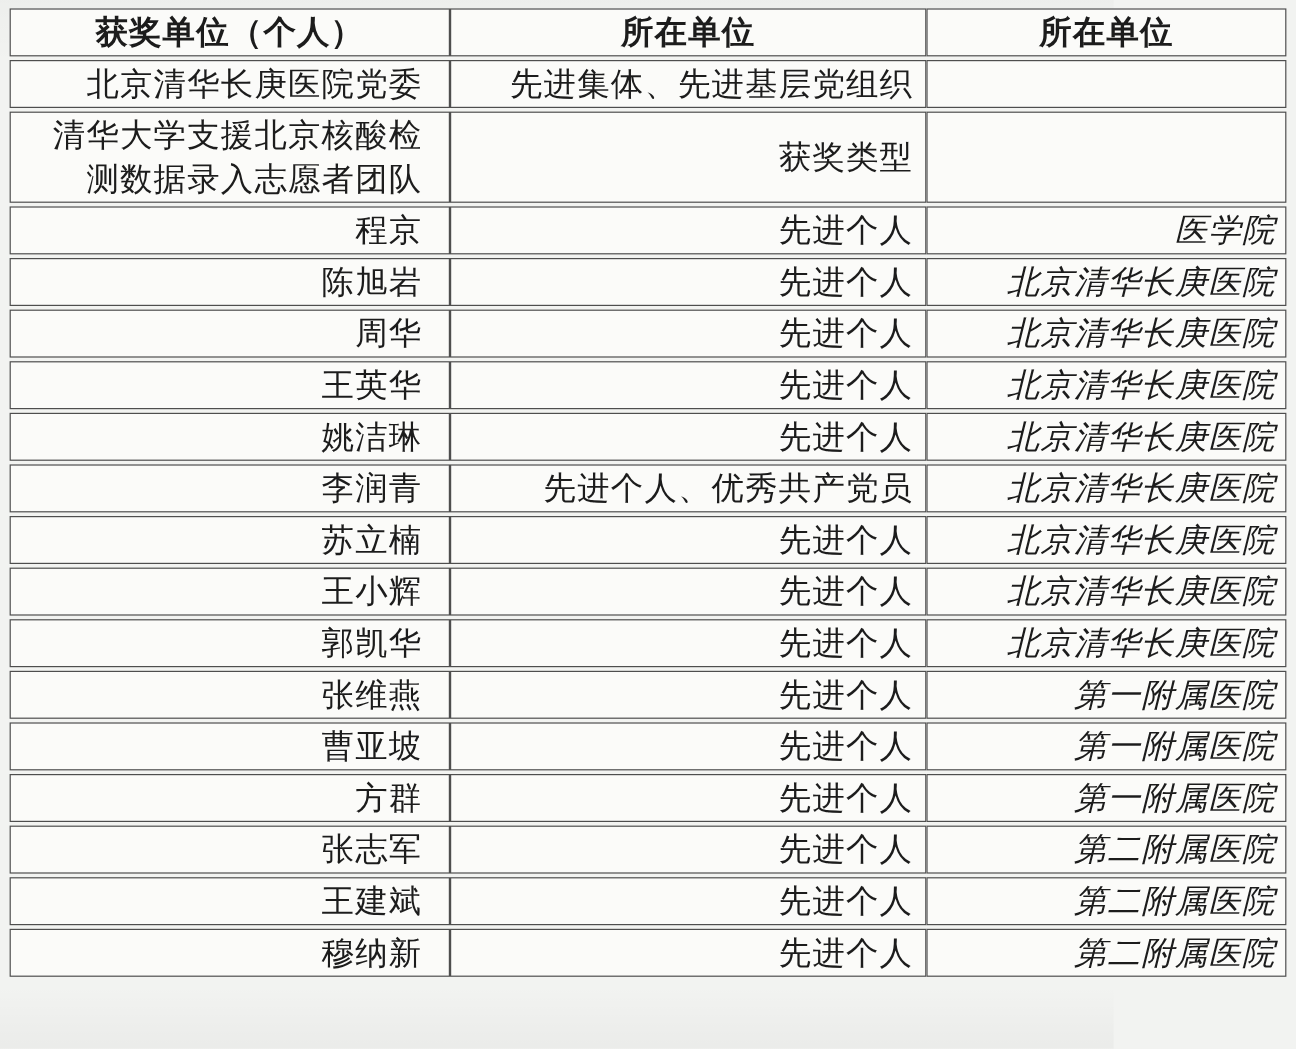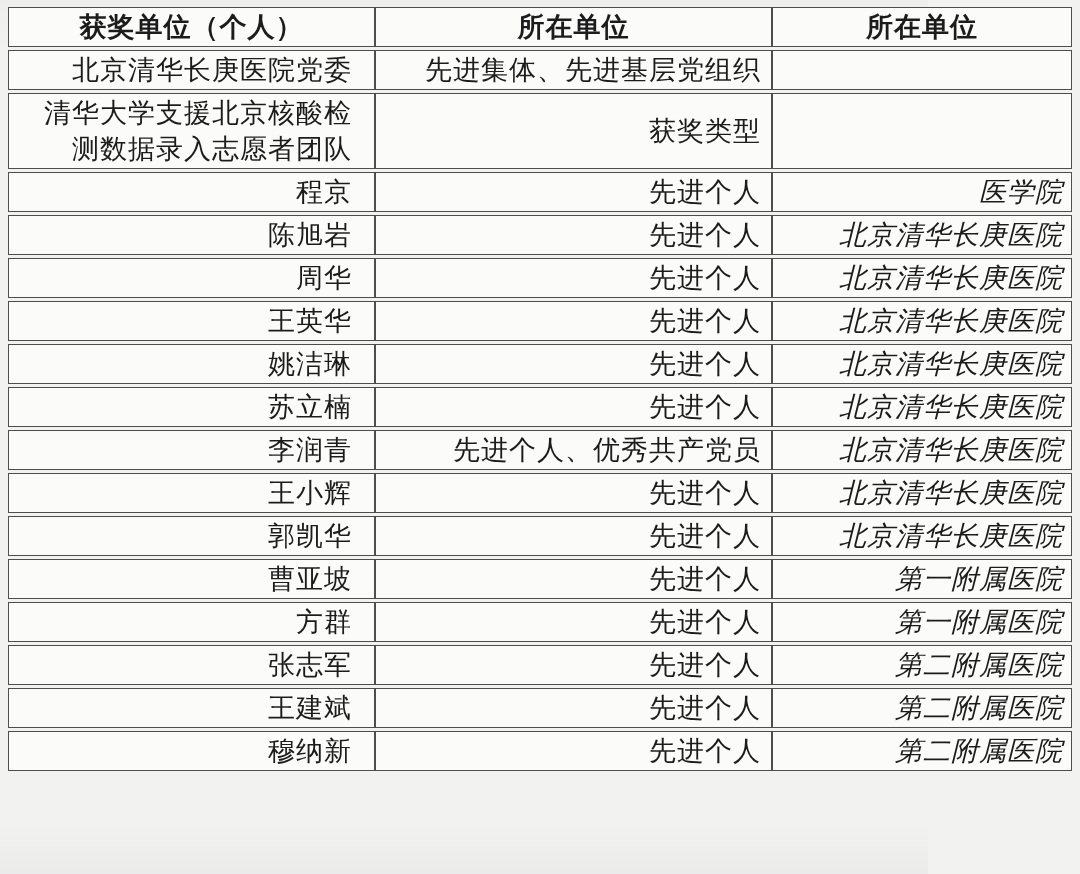--- a/index.html
+++ b/index.html
@@ -105,38 +105,43 @@
           <td class="col-0">王英华</td>
           <td class="col-1">先进个人</td>
           <td class="col-2">北京清华长庚医院</td>
         </tr>
         <tr>
           <td class="col-0">姚洁琳</td>
           <td class="col-1">先进个人</td>
           <td class="col-2">北京清华长庚医院</td>
         </tr>
         <tr>
-          <td class="col-0">苏立楠</td>
-          <td class="col-1">先进个人</td>
+          <td class="col-0">李润青</td>
+          <td class="col-1">先进个人、优秀共产党员</td>
           <td class="col-2">北京清华长庚医院</td>
         </tr>
         <tr>
-          <td class="col-0">李润青</td>
-          <td class="col-1">先进个人、优秀共产党员</td>
+          <td class="col-0">苏立楠</td>
+          <td class="col-1">先进个人</td>
           <td class="col-2">北京清华长庚医院</td>
         </tr>
         <tr>
           <td class="col-0">王小辉</td>
           <td class="col-1">先进个人</td>
           <td class="col-2">北京清华长庚医院</td>
         </tr>
         <tr>
           <td class="col-0">郭凯华</td>
           <td class="col-1">先进个人</td>
           <td class="col-2">北京清华长庚医院</td>
+        </tr>
+        <tr>
+          <td class="col-0">张维燕</td>
+          <td class="col-1">先进个人</td>
+          <td class="col-2">第一附属医院</td>
         </tr>
         <tr>
           <td class="col-0">曹亚坡</td>
           <td class="col-1">先进个人</td>
           <td class="col-2">第一附属医院</td>
         </tr>
         <tr>
           <td class="col-0">方群</td>
           <td class="col-1">先进个人</td>
           <td class="col-2">第一附属医院</td>

